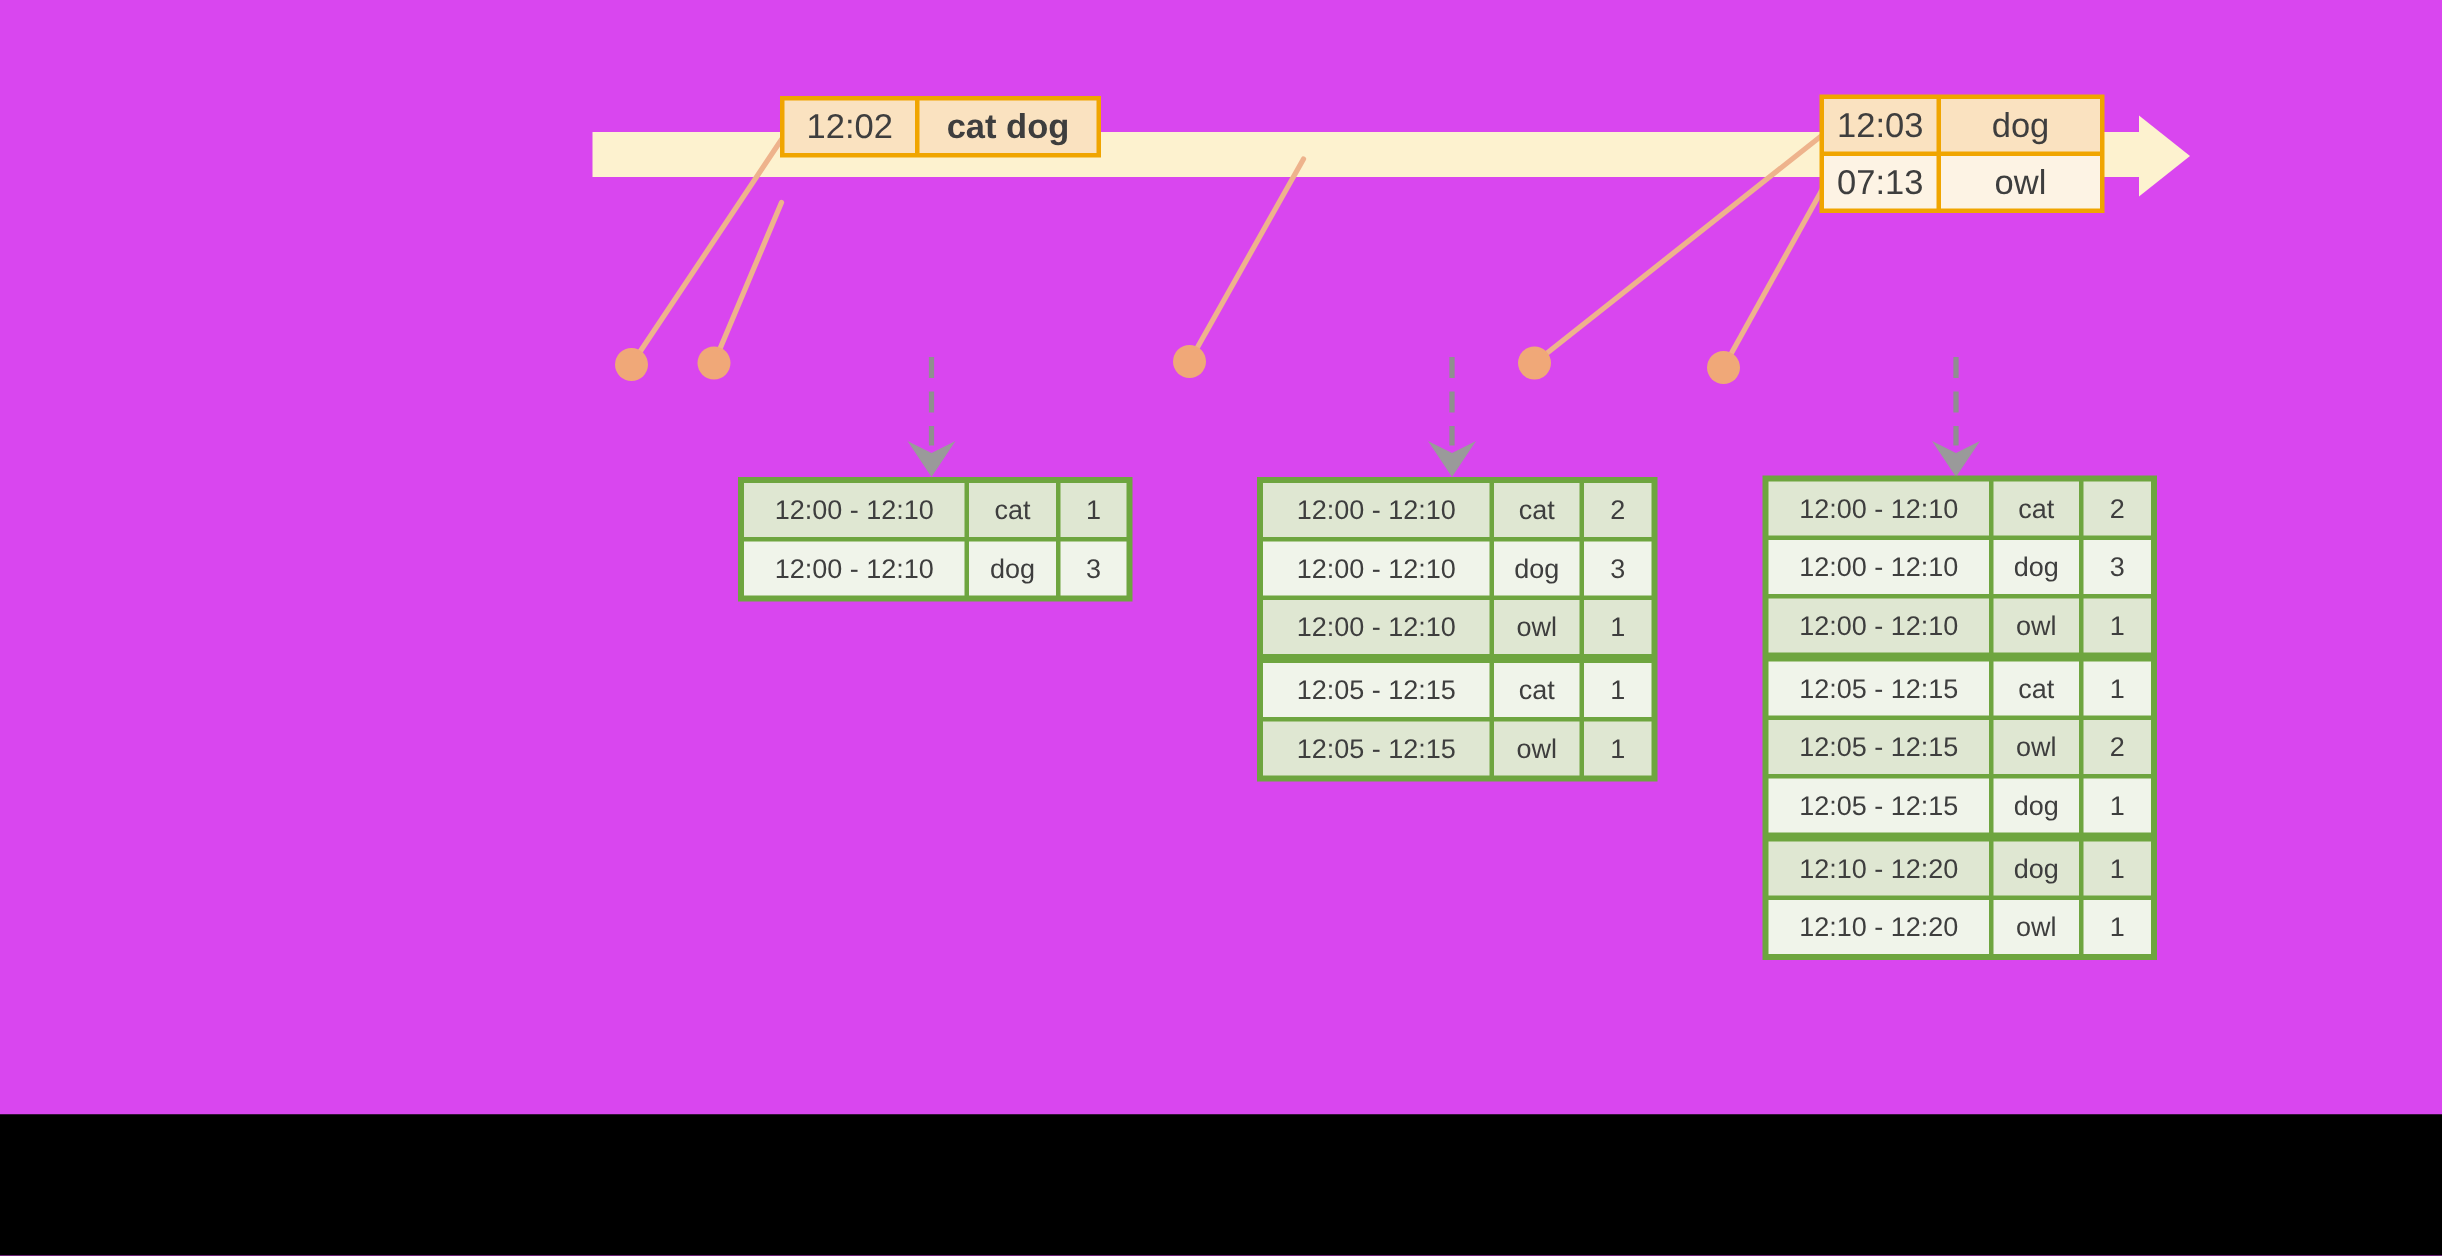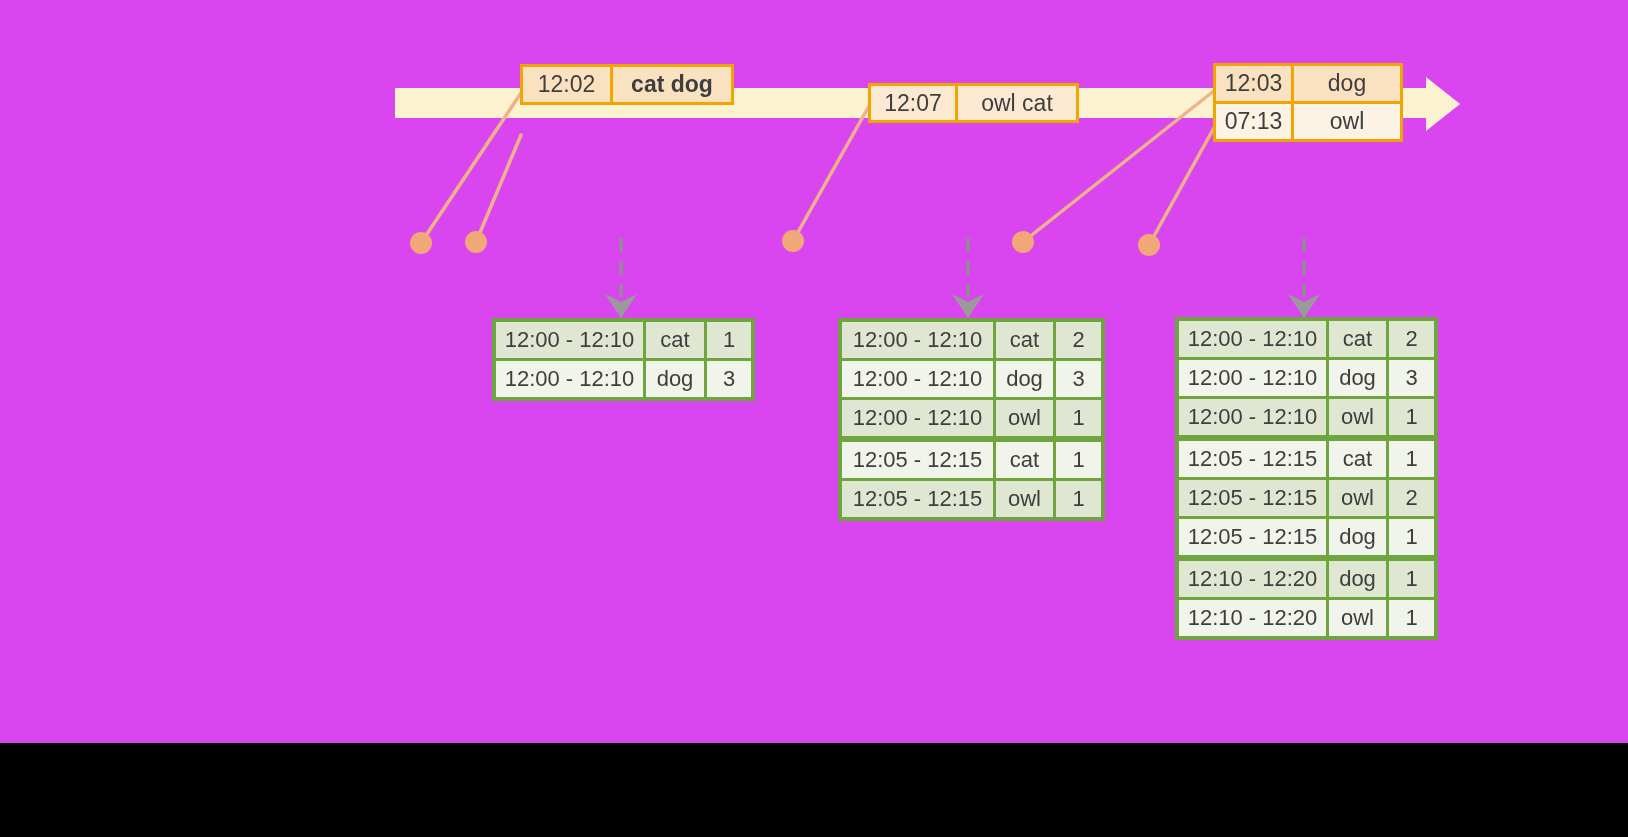--- a/index.html
+++ b/index.html
@@ -19,21 +19,21 @@
   }
   .result-table{
     position:absolute;background:#6ea53f;padding:4px;box-sizing:border-box;
     display:flex;flex-direction:column;z-index:2;
   }
   .result-row{display:flex;gap:3px;margin-top:3px;}
   .result-row.first{margin-top:0;}
   .result-row.group-start{margin-top:6px;}
   .result-cell{
     display:flex;align-items:center;justify-content:center;
-    color:#3e3e3e;font-size:22px;
+    color:#3e3e3e;font-size:18px;
   }
 </style>
 </head>
 <body>
 
 <div id="stage">
 
   <svg id="overlay" viewBox="0 0 1628 837" xmlns="http://www.w3.org/2000/svg">
 
     <rect x="395" y="88" width="1031" height="30" fill="#fdf2cf"></rect>
@@ -64,26 +64,20 @@
       <polygon points="605,294 621,318 637,294 621,302"></polygon>
       <polygon points="952,294 968,318 984,294 968,302"></polygon>
       <polygon points="1288,294 1304,318 1320,294 1304,302"></polygon>
     </g>
   </svg>
 
 <div class="event-table" style="left: 520px; top: 64px;">
       <div class="event-row">
         <div class="event-cell" style="width: 87px; height: 35px; background: rgb(250, 226, 192);">12:02</div>
         <div class="event-cell" style="width: 118px; height: 35px; background: rgb(250, 226, 192); font-weight: bold;">cat dog</div>
-      </div>
-    </div>
-    <div class="event-table" style="left: 868px; top: 83px;">
-      <div class="event-row">
-        <div class="event-cell" style="width: 84px; height: 34px; background: rgb(251, 233, 210);">12:07</div>
-        <div class="event-cell" style="width: 118px; height: 34px; background: rgb(251, 233, 210);">owl cat</div>
       </div>
     </div>
     <div class="event-table" style="left: 1213px; top: 63px;">
       <div class="event-row">
         <div class="event-cell" style="width: 75px; height: 35px; background: rgb(250, 226, 192);">12:03</div>
         <div class="event-cell" style="width: 106px; height: 35px; background: rgb(250, 226, 192);">dog</div>
       </div>
       <div class="event-row">
         <div class="event-cell" style="width: 75px; height: 35px; background: rgb(253, 243, 228);">07:13</div>
         <div class="event-cell" style="width: 106px; height: 35px; background: rgb(253, 243, 228);">owl</div>

